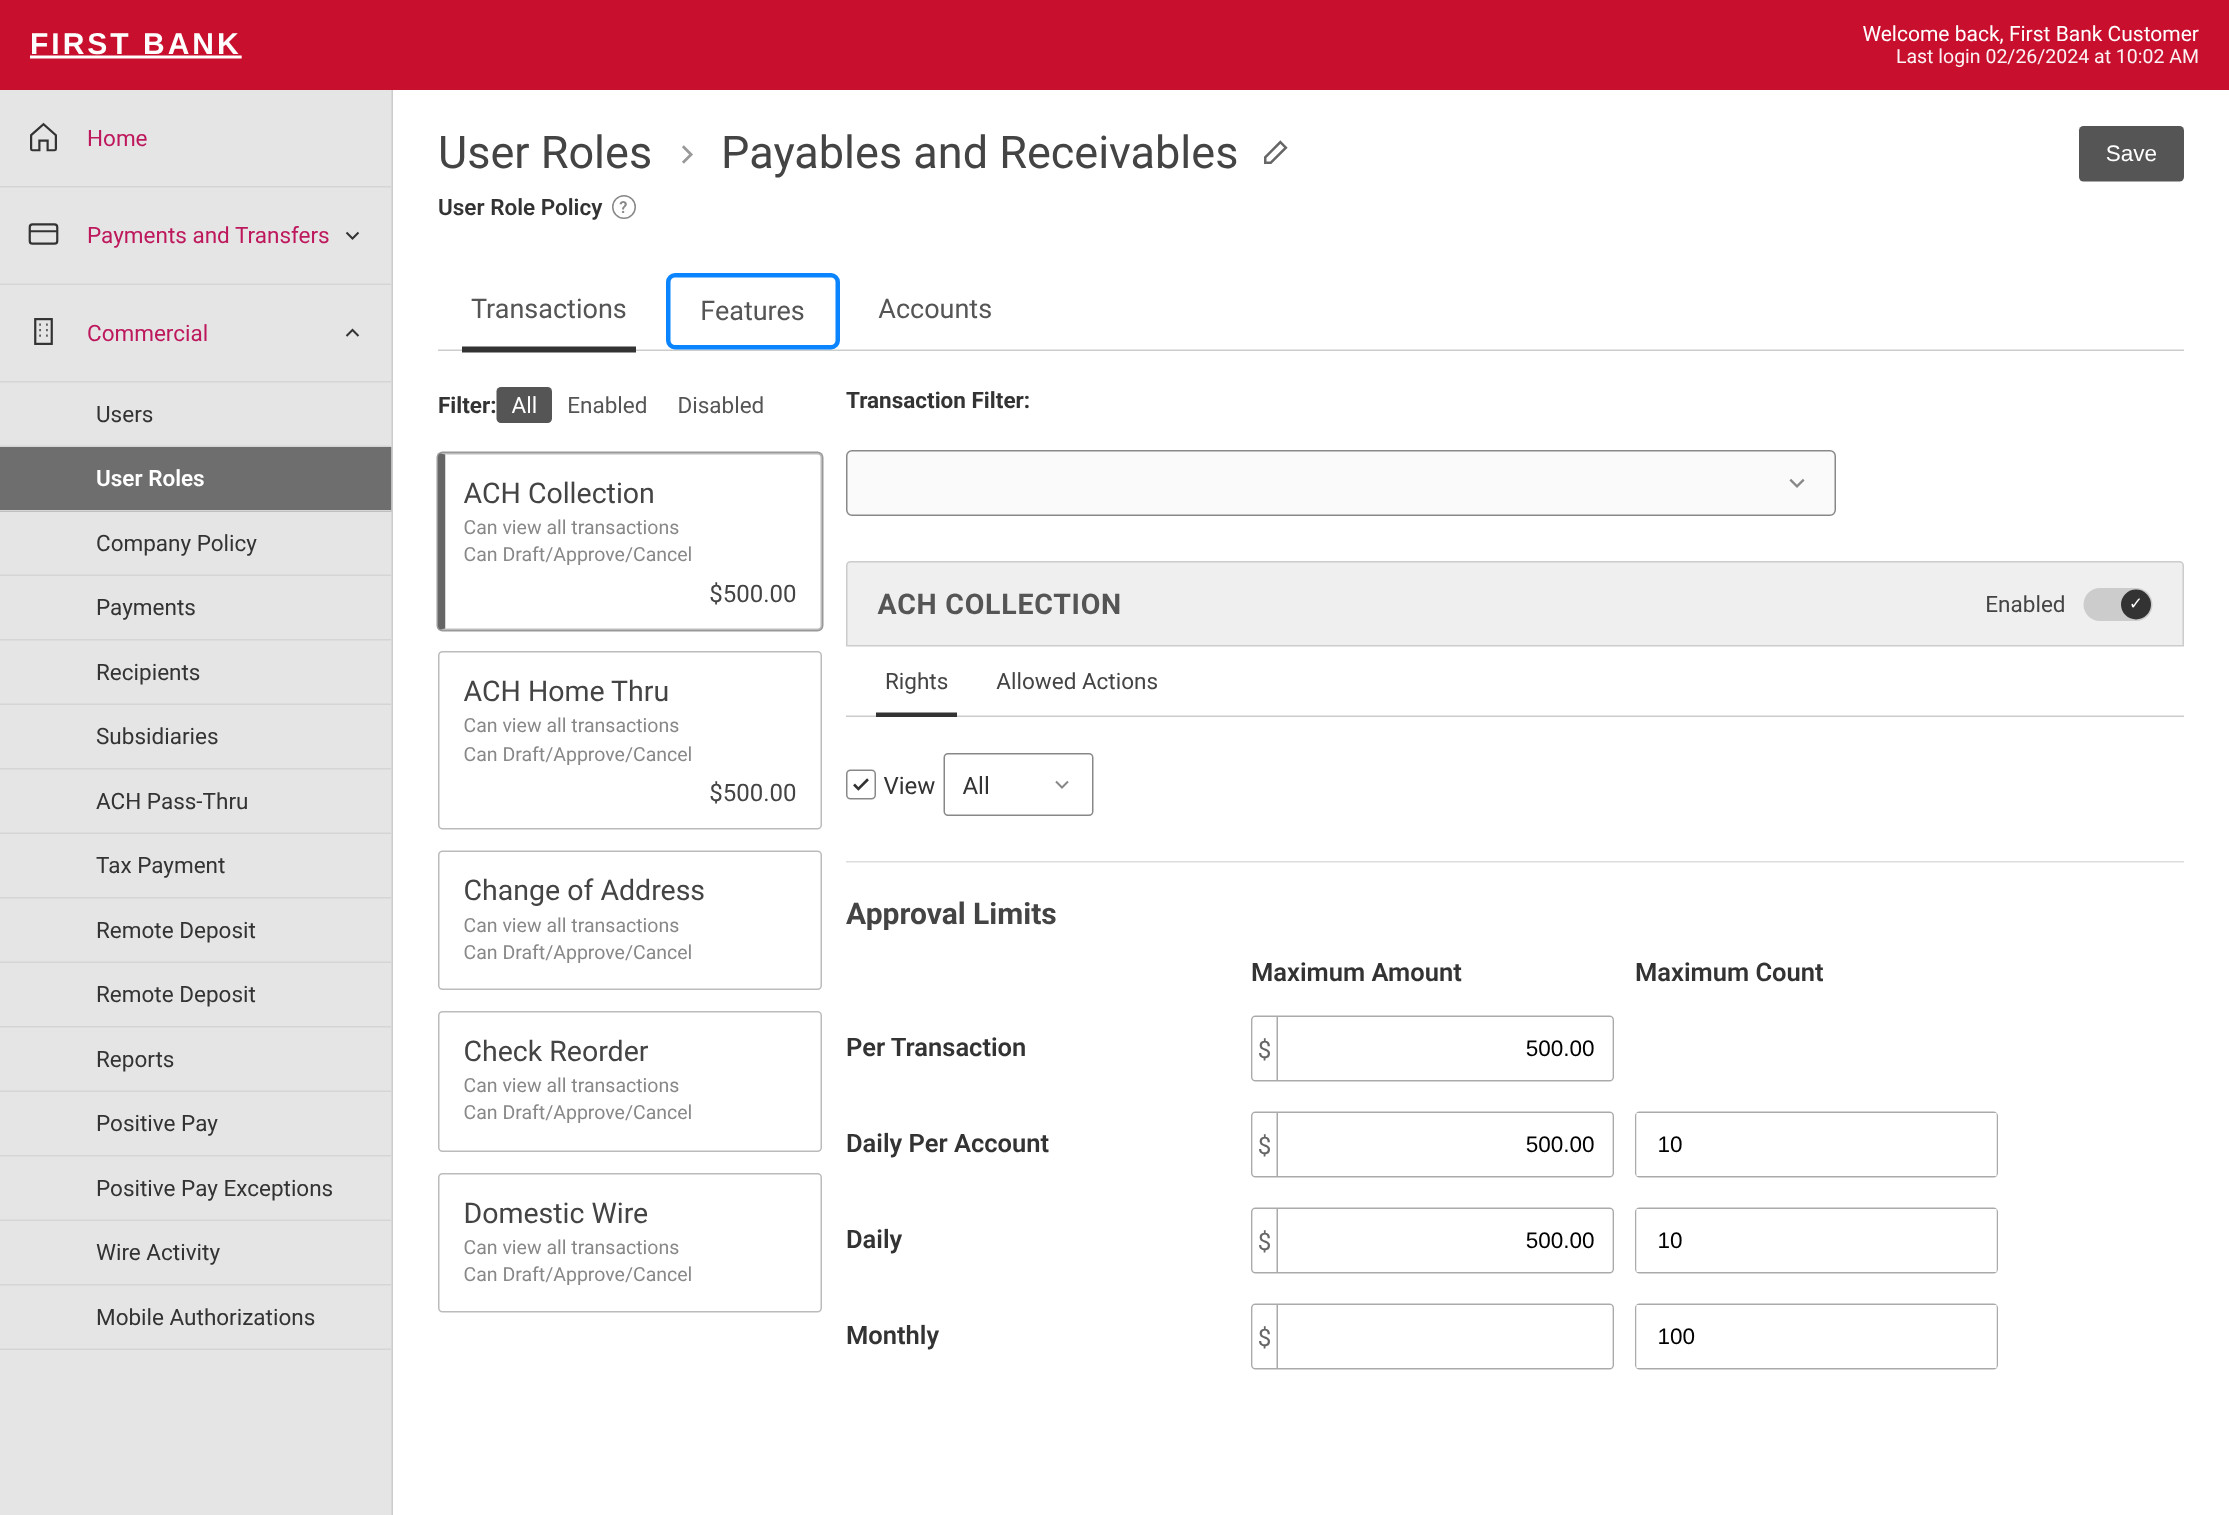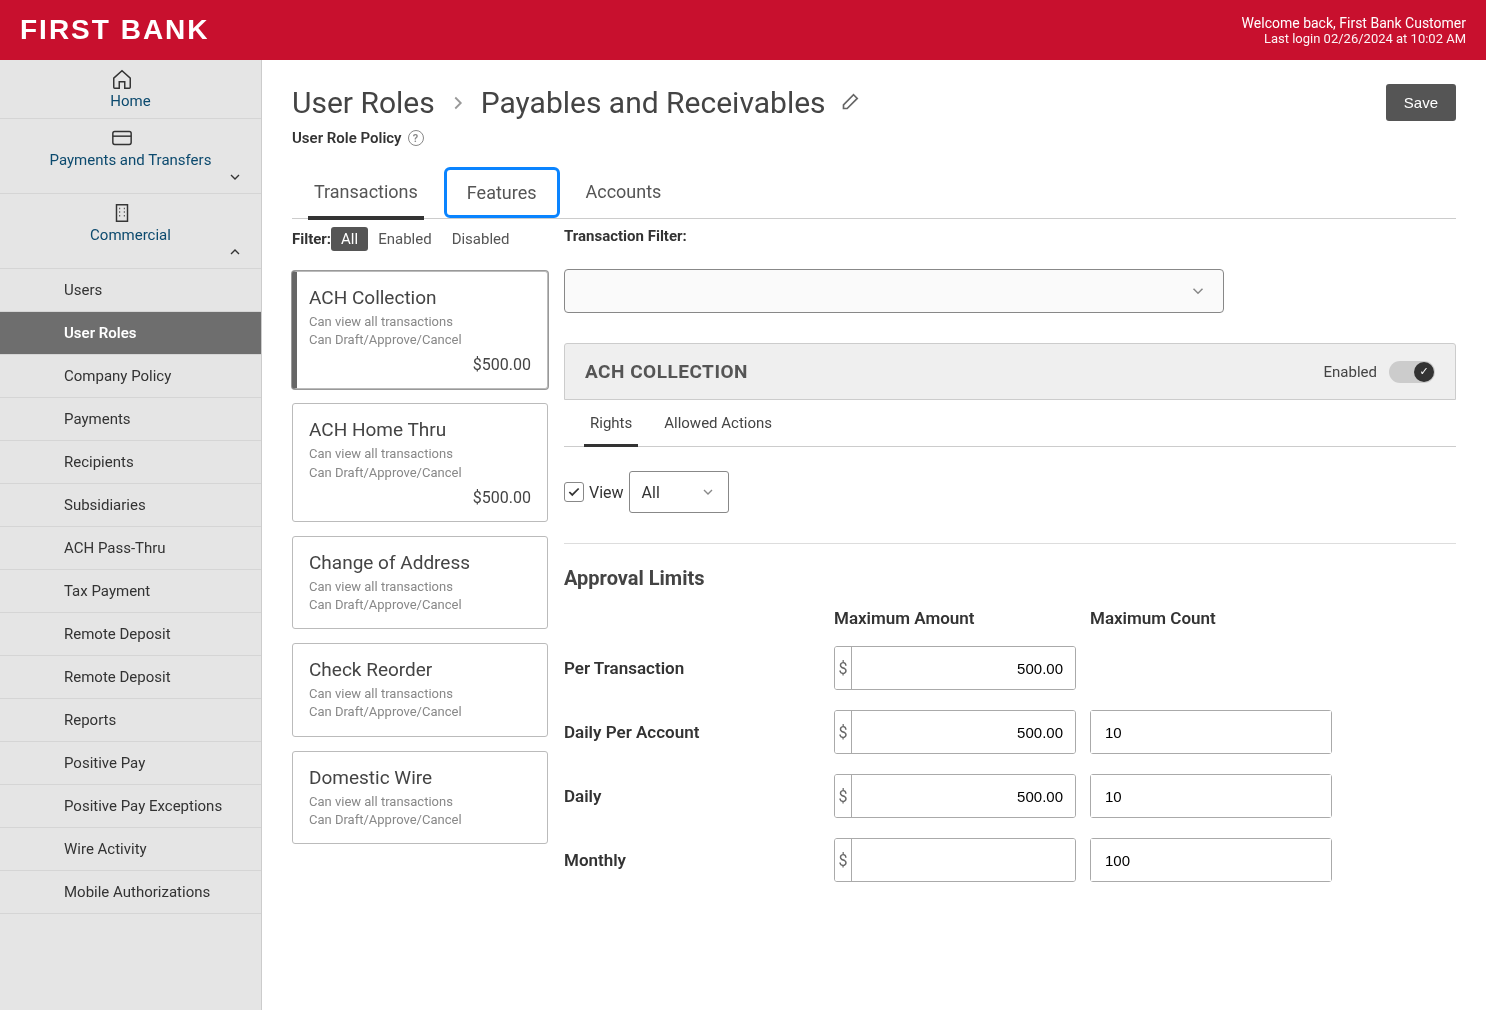--- a/index.html
+++ b/index.html
@@ -1,37 +1,37 @@
 <!DOCTYPE html>
 <html><head>
 <meta charset="utf-8">
 <style>
 * { box-sizing: border-box; margin: 0; padding: 0; }
 body { font-family: -apple-system, BlinkMacSystemFont, "Segoe UI", Roboto, sans-serif; background: #fff; color: #333; overflow: hidden; }
 .header { background: #c8102e; color: #fff; height: 60px; display: flex; align-items: center; justify-content: space-between; padding: 0 20px; }
-.logo { font-size: 28px; font-weight: 800; letter-spacing: 2px; font-family: Arial, sans-serif; }
+.logo { font-size: 20px; font-weight: 800; letter-spacing: 2px; font-family: Arial, sans-serif; text-decoration: underline; }
 .welcome { text-align: right; font-size: 14px; }
 .welcome .last-login { font-size: 13px; opacity: 0.95; }
 .layout { display: flex; height: calc(100vh - 60px); }
 .sidebar { width: 262px; background: #e5e5e5; border-right: 1px solid #ccc; overflow-y: auto; flex-shrink: 0; }
-.nav-item { display: flex; align-items: center; padding: 8px 18px; font-size: 15px; color: #0c4a6e; cursor: pointer; border-bottom: 1px solid #d5d5d5; flex-direction: column; }
+.nav-item { display: flex; align-items: center; padding: 20px 18px; font-size: 15px; color: #be185d; cursor: pointer; border-bottom: 1px solid #d5d5d5; }
 .nav-item.top { font-size: 15px; }
 .nav-item .icon { width: 24px; height: 24px; margin-right: 16px; flex-shrink: 0; }
 .nav-item .chev { margin-left: auto; }
 .nav-sub { padding-left: 64px; padding-right: 18px; padding-top: 12px; padding-bottom: 12px; font-size: 15px; color: #333; cursor: pointer; border-bottom: 1px solid #d5d5d5; }
 .nav-sub.active { background: #6e6e6e; color: #fff; font-weight: 600; }
 .main { flex: 1; padding: 24px 30px; overflow-y: auto; background: #fff; }
 .breadcrumb-row { display: flex; align-items: center; justify-content: space-between; margin-bottom: 8px; }
 .breadcrumb { display: flex; align-items: center; gap: 12px; font-size: 30px; color: #444; }
 .breadcrumb .sep { color: #999; }
 .breadcrumb .edit-icon { color: #666; cursor: pointer; }
 .save-btn { background: #555; color: #fff; border: none; padding: 10px 18px; font-size: 15px; border-radius: 3px; cursor: pointer; }
-.subtitle { font-size: 15px; font-weight: 600; color: #333; display: flex; align-items: center; gap: 6px; margin-bottom: 20px; }
+.subtitle { font-size: 15px; font-weight: 600; color: #333; display: flex; align-items: center; gap: 6px; margin-bottom: 35px; }
 .subtitle .info-icon { width: 16px; height: 16px; border: 1px solid #888; border-radius: 50%; display: inline-flex; align-items: center; justify-content: center; font-size: 11px; color: #888; }
-.tabs { display: flex; border-bottom: 1px solid #ccc; margin-bottom: 8px; gap: 4px; }
+.tabs { display: flex; border-bottom: 1px solid #ccc; margin-bottom: 24px; gap: 4px; }
 .tab { padding: 12px 20px; font-size: 18px; color: #555; cursor: pointer; border: 2px solid transparent; border-radius: 6px 6px 0 0; position: relative; }
 .tab.active-underline::after { content: ''; position: absolute; left: 14px; right: 14px; bottom: -4px; height: 4px; background: #333; }
 .tab.focused { border: 3px solid #0a84ff; border-radius: 6px; }
 .content-row { display: flex; gap: 16px; }
 .left-col { width: 256px; flex-shrink: 0; }
 .right-col { flex: 1; }
 .filter-row { display: flex; align-items: center; margin-bottom: 20px; font-size: 15px; }
 .filter-label { font-weight: 700; }
 .filter-pill { padding: 3px 10px; border-radius: 3px; cursor: pointer; color: #555; }
 .filter-pill.active { background: #555; color: #fff; }

